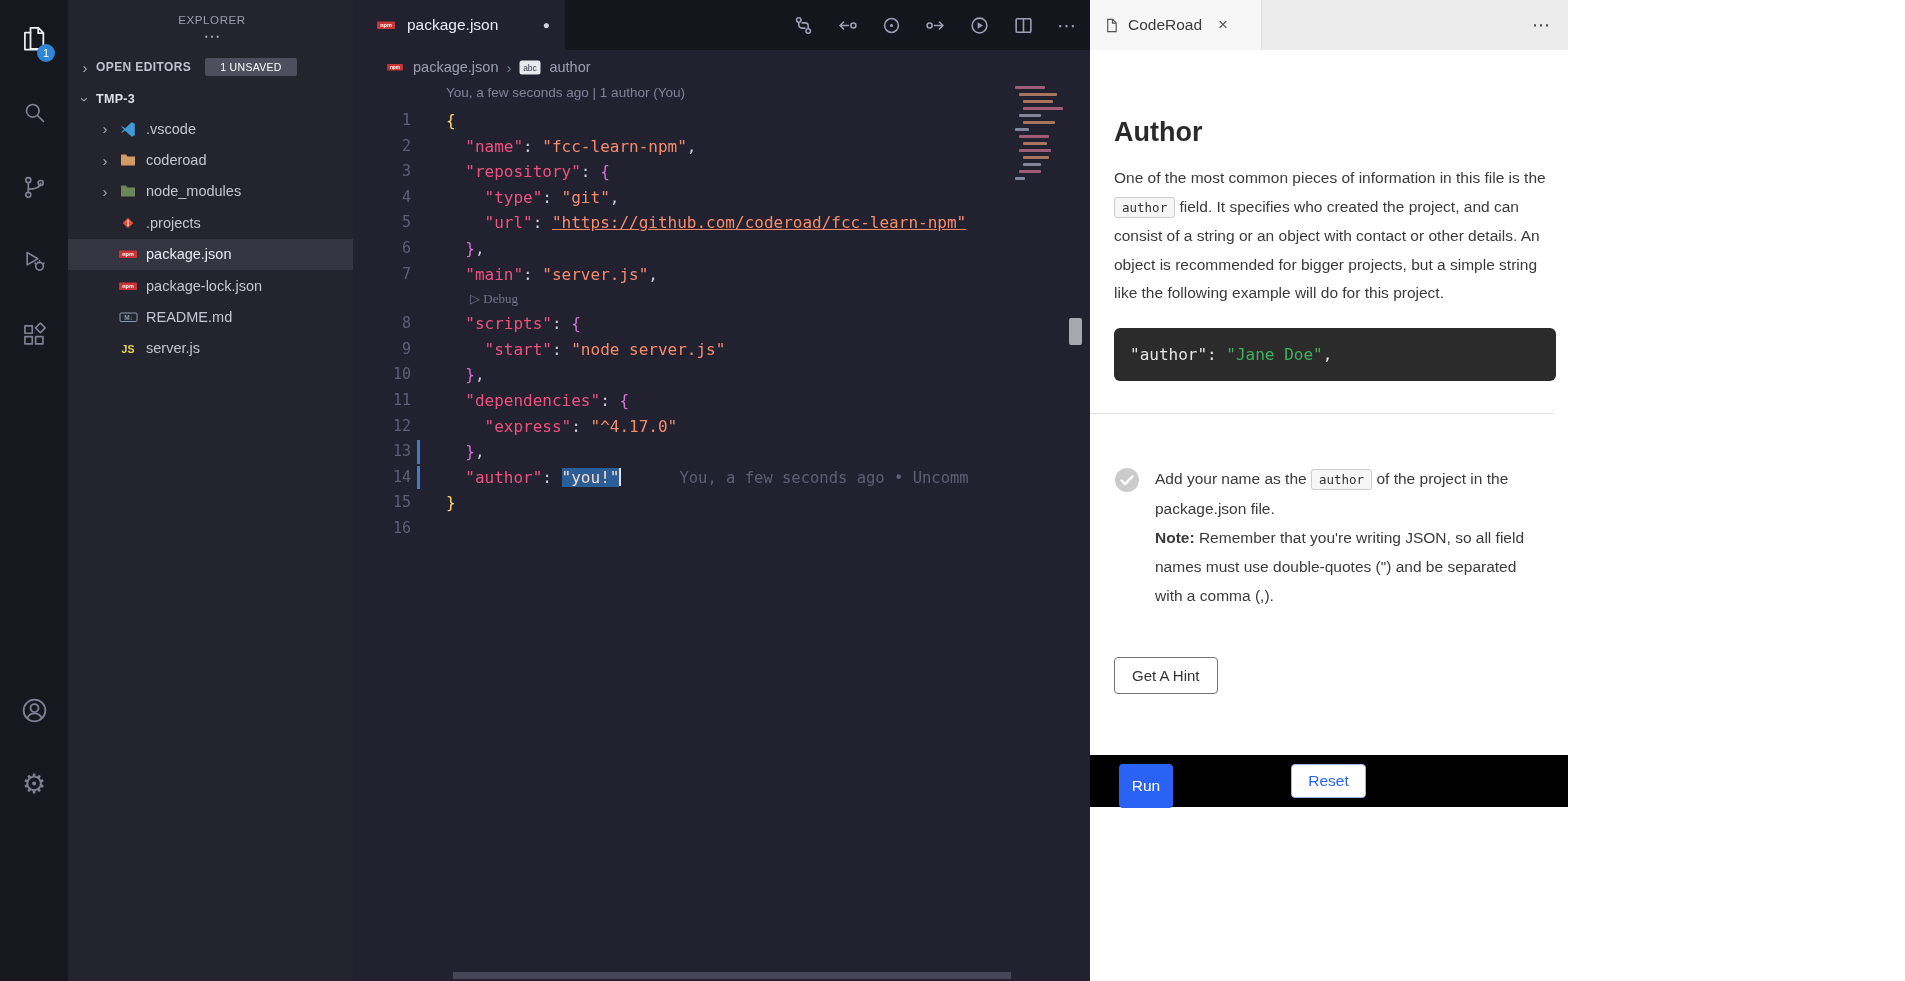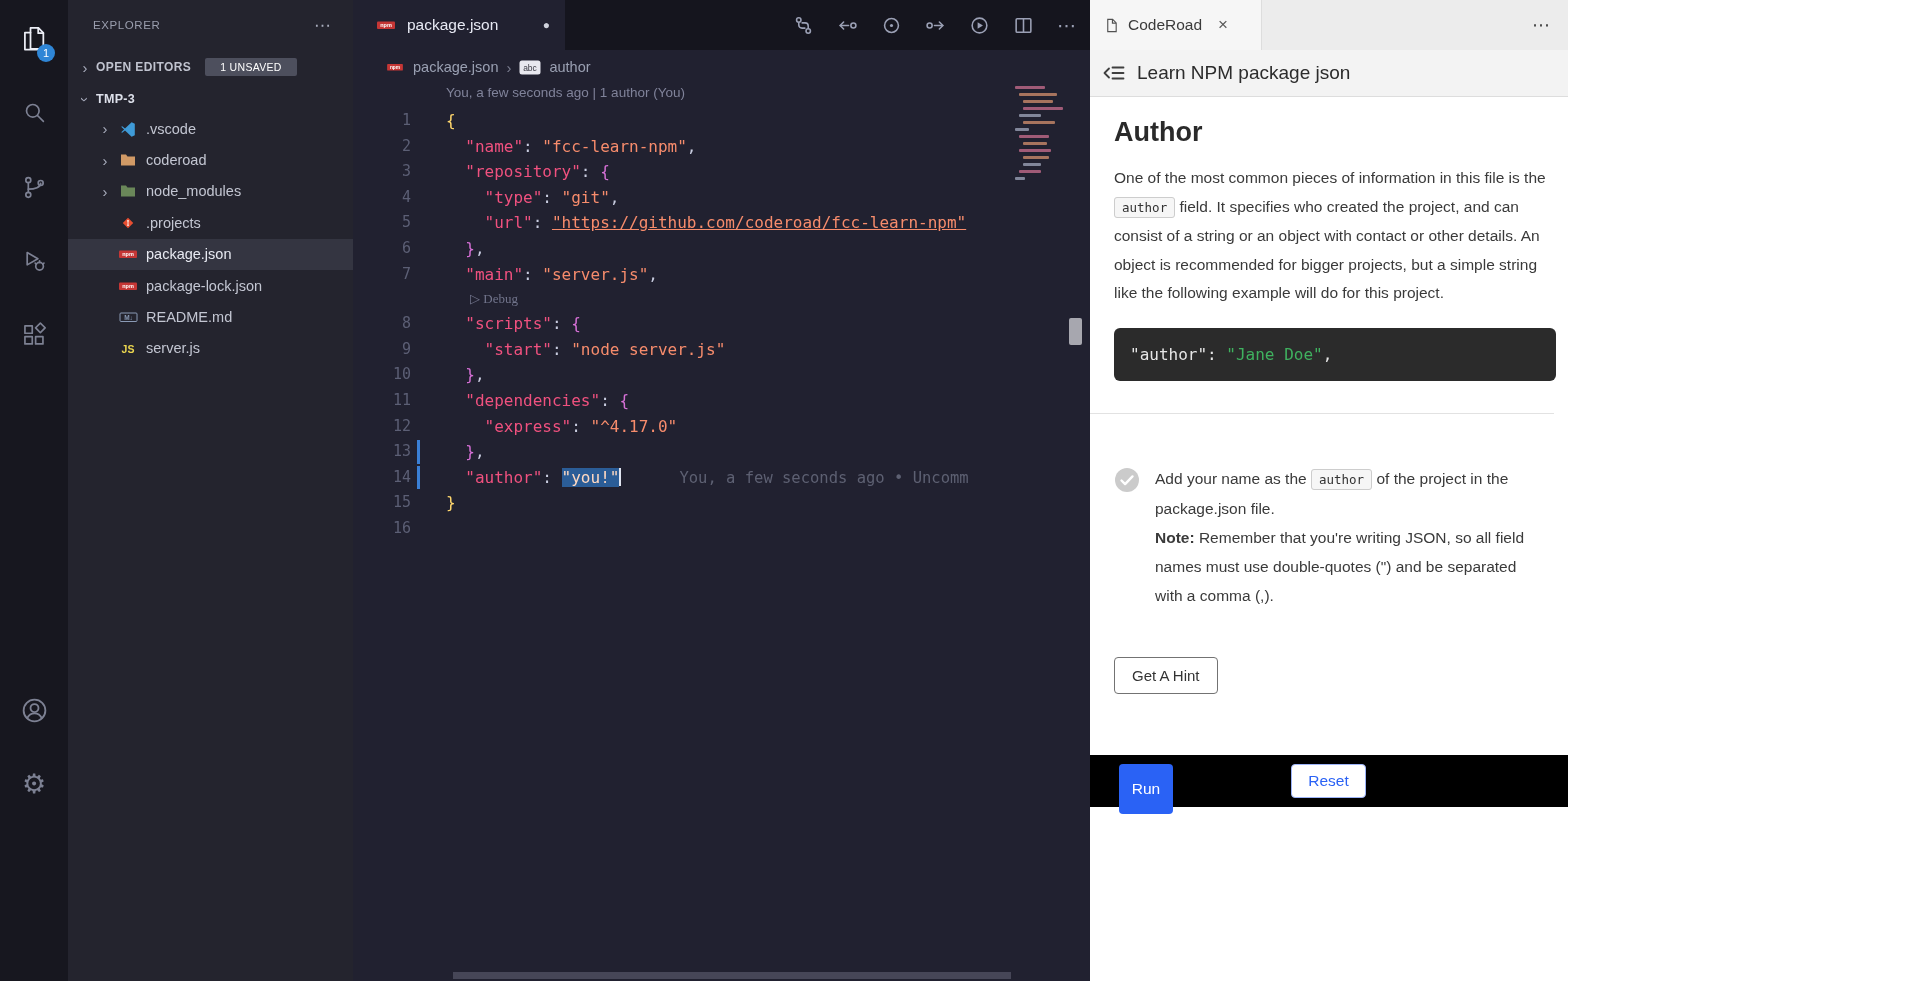--- a/index.html
+++ b/index.html
@@ -10,21 +10,21 @@
 
   
   .activity-bar { position:absolute; left:0; top:0; width:68px; height:981px; background:#17171f; }
   .act-item { position:absolute; left:0; width:68px; height:58px; display:flex; align-items:center; justify-content:center; color:#7d8193; cursor:pointer; }
   .act-item.active { color:#eceef6; }
   .act-badge { position:absolute; left:37px; top:34px; width:18px; height:18px; border-radius:50%; background:#2f86d6; color:#fff; font-size:11px; display:flex; align-items:center; justify-content:center; }
   .gear-glyph { font-size:27px; line-height:1; }
 
   
   .sidebar { position:absolute; left:68px; top:0; width:285px; height:981px; background:#24242e; color:#c3c6d2; }
-  .sb-title-row { position:absolute; left:0; top:14px; width:285px; height:22px; padding:0 22px 0 25px; display:flex; align-items:center; justify-content:space-between; }
+  .sb-title-row { position:absolute; left:0; top:14px; width:285px; height:22px; padding:0 22px 0 25px; display:flex; align-items:center; justify-content:space-between;flex-direction:column; }
   .sb-title { font-size:11.5px; letter-spacing:.6px; color:#9a9eae; }
   .sb-more { font-size:17px; color:#a9adbd; cursor:pointer; }
   .oe-row { position:absolute; left:0; top:55px; width:285px; height:24px; display:flex; align-items:center; }
   .chev { display:inline-block; color:#a9adbd; font-size:15px; width:14px; text-align:center; }
   .chev.down { transform:rotate(90deg); }
   .oe-row .chev { margin-left:10px; }
   .oe-label { font-size:12px; font-weight:bold; letter-spacing:.4px; color:#c0c3cf; margin-left:4px; }
   .oe-badge { margin-left:14px; background:#4d4f5d; color:#fff; font-size:10.5px; padding:3px 15px; border-radius:2px; letter-spacing:.3px; }
   .proj-row { position:absolute; left:0; top:87px; width:285px; height:24px; display:flex; align-items:center; }
   .proj-row .chev { margin-left:10px; }
@@ -80,21 +80,21 @@
   .lesson-body { margin-top:16px; width:442px; font-size:15.5px; line-height:28.5px; color:#3a3a3a; }
   .chip { font-family:"DejaVu Sans Mono", monospace; font-size:12.5px; background:#f6f6f6; border:1px solid #cdcdcd; border-radius:3px; padding:2px 7px; color:#333; white-space:nowrap; }
   .codeblock { margin-top:20px; width:442px; background:#2b2b2b; border-radius:6px; padding:17px 16px; font-family:"DejaVu Sans Mono", monospace; font-size:16px; }
   .cb-plain { color:#e6e6e6; } .cb-string { color:#3fb15f; }
   .divider { margin:32px 0 0 -24px; width:464px; border-top:1px solid #e2e2e2; }
   .task { margin-top:50px; display:flex; gap:15px; }
   .task-icon { flex:0 0 26px; margin-top:3px; }
   .task-text { width:402px; font-size:15.5px; line-height:29px; color:#3a3a3a; }
   .hint-btn { margin-top:47px; display:inline-block; background:#fff; border:1px solid #737373; border-radius:4px; padding:9px 17px; font-size:15px; color:#333; cursor:pointer; }
   .p-footer { position:absolute; left:0; top:755px; width:478px; height:52px; background:#000; }
-  .run-btn { position:absolute; left:29px; top:9px; width:54px; height:50px; background:#2a62f5; color:#fff; border:none; border-radius:4px; font-size:15.5px; cursor:pointer; font-family:"Liberation Sans", sans-serif; }
+  .run-btn { position:absolute; left:29px; top:9px; width:54px; height:44px; background:#2a62f5; color:#fff; border:none; border-radius:4px; font-size:15.5px; cursor:pointer; font-family:"Liberation Sans", sans-serif; }
   .reset-btn { position:absolute; left:201px; top:9px; width:75px; height:34px; background:#fff; color:#2a62f5; border:1px solid #9db4f9; border-radius:4px; font-size:15.5px; cursor:pointer; font-family:"Liberation Sans", sans-serif; }
 </style>
 </head>
 <body>
 
 <div class="activity-bar">
   <div class="act-item active" style="top:10px;">
     <svg class="ico" width="28" height="28" viewBox="0 0 24 24">
       <path d="M9 2.5h6.8L20 6.7v13.8H9z"></path>
         <path d="M15.6 2.7V7H20"></path>
@@ -344,27 +344,20 @@
       <svg viewBox="0 0 16 16" width="15" height="15">
         <path d="M4 1.5h5.2L13 5.3v9.2H4z" fill="none" stroke="#515151" stroke-width="1.2"></path>
         <path d="M9 1.7v3.8h3.8" fill="none" stroke="#515151" stroke-width="1.2"></path>
       </svg>
       <span class="p-tab-label">CodeRoad</span>
       <span class="p-tab-close">×</span>
     </div>
     <span class="p-more">⋯</span>
   </div>
 
-  <div class="p-header">
-    <svg width="22" height="18" viewBox="0 0 22 18">
-      <path d="M9.5 3.5h11M9.5 9h11M9.5 14.5h11" stroke="#3f3f3f" stroke-width="1.8" fill="none" stroke-linecap="round"></path>
-      <path d="M6 4.5 1.5 9 6 13.5" stroke="#3f3f3f" stroke-width="1.8" fill="none" stroke-linecap="round" stroke-linejoin="round"></path>
-    </svg>
-    <span class="p-header-title">Learn NPM package json</span>
-  </div>
 
   <div class="p-content">
     <div class="lesson-h1">Author</div>
     <div class="lesson-body"><span>One of the most common pieces of information in this file is the </span><code class="chip">author</code><span> field. It specifies who created the project, and can consist of a string or an object with contact or other details. An object is recommended for bigger projects, but a simple string like the following example will do for this project.</span></div>
     <div class="codeblock"><span class="cb-plain">"author"</span><span class="cb-plain">: </span><span class="cb-string">"Jane Doe"</span><span class="cb-plain">,</span></div>
     <div class="divider"></div>
     <div class="task">
       <svg class="task-icon" width="26" height="26" viewBox="0 0 26 26">
         <circle cx="13" cy="13" r="12" fill="#cbcbcb"></circle>
         <path d="m7.5 13.5 3.6 3.6 7.4-7.7" stroke="#fff" stroke-width="2.4" fill="none" stroke-linecap="round" stroke-linejoin="round"></path>

